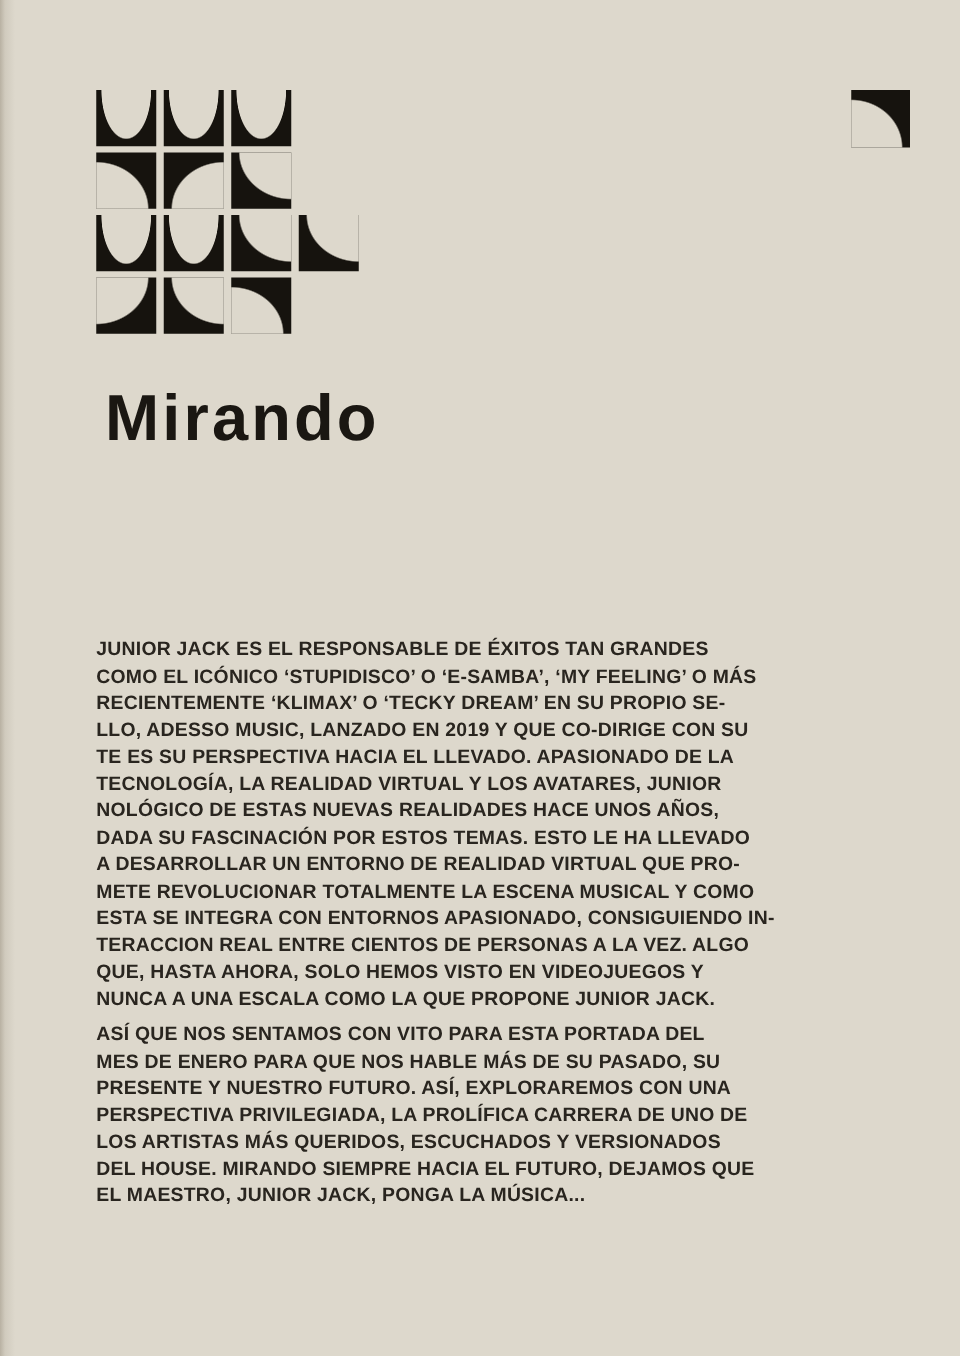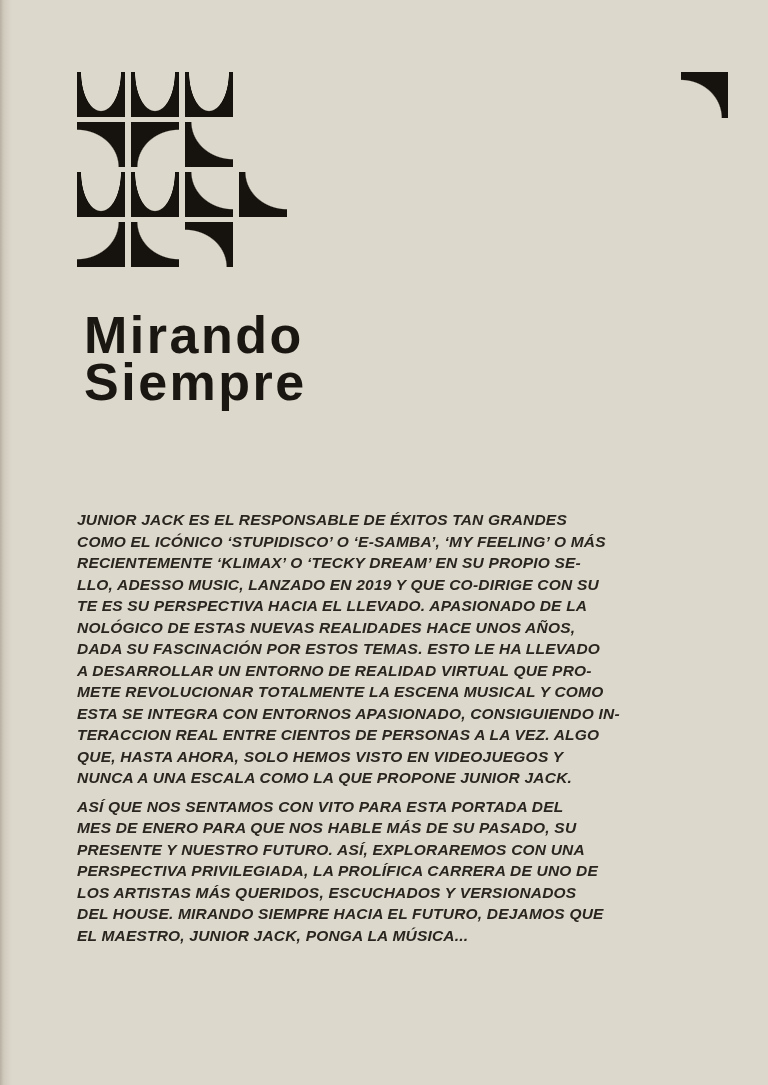--- a/index.html
+++ b/index.html
@@ -52,21 +52,20 @@
     letter-spacing:2.5px;
     color:#1a1712;
   }
   
   .body-text{
     position:absolute;left:77px;top:509px;width:670px;
     font-size:15.5px;line-height:21.5px;
     font-weight:bold;
     letter-spacing:0.2px;
     color:var(--body-ink);
-    font-style:italic;
   }
   .body-text .para + .para{margin-top:7px;}
   .body-text .line{white-space:nowrap;}
   
   .page-number{
     position:absolute;left:0;right:0;top:1048px;
     text-align:center;
     font-size:20px;font-weight:normal;
     letter-spacing:1.5px;
     color:var(--pagenum-ink);
@@ -94,30 +93,30 @@
     <div class="tile tl"></div>
     <div class="tile tr"></div>
     <div class="tile bl"></div>
     <div class="tile empty"></div>
   </div>
 
 <div class="corner-mark tile bl"></div>
 
 <h1 class="heading">
     <div class="line">Mirando</div>
-    <div class="line">Siempre</div>
   </h1>
 
 <div class="body-text">
   <div class="para">
       <div class="line">JUNIOR JACK ES EL RESPONSABLE DE ÉXITOS TAN GRANDES</div>
       <div class="line">COMO EL ICÓNICO ‘STUPIDISCO’ O ‘E-SAMBA’, ‘MY FEELING’ O MÁS</div>
       <div class="line">RECIENTEMENTE ‘KLIMAX’ O ‘TECKY DREAM’ EN SU PROPIO SE-</div>
       <div class="line">LLO, ADESSO MUSIC, LANZADO EN 2019 Y QUE CO-DIRIGE CON SU</div>
       <div class="line">TE ES SU PERSPECTIVA HACIA EL LLEVADO. APASIONADO DE LA</div>
+      <div class="line">TECNOLOGÍA, LA REALIDAD VIRTUAL Y LOS AVATARES, JUNIOR</div>
       <div class="line">NOLÓGICO DE ESTAS NUEVAS REALIDADES HACE UNOS AÑOS,</div>
       <div class="line">DADA SU FASCINACIÓN POR ESTOS TEMAS. ESTO LE HA LLEVADO</div>
       <div class="line">A DESARROLLAR UN ENTORNO DE REALIDAD VIRTUAL QUE PRO-</div>
       <div class="line">METE REVOLUCIONAR TOTALMENTE LA ESCENA MUSICAL Y COMO</div>
       <div class="line">ESTA SE INTEGRA CON ENTORNOS APASIONADO, CONSIGUIENDO IN-</div>
       <div class="line">TERACCION REAL ENTRE CIENTOS DE PERSONAS A LA VEZ. ALGO</div>
       <div class="line">QUE, HASTA AHORA, SOLO HEMOS VISTO EN VIDEOJUEGOS Y</div>
       <div class="line">NUNCA A UNA ESCALA COMO LA QUE PROPONE JUNIOR JACK.</div>
     </div>
   <div class="para">

